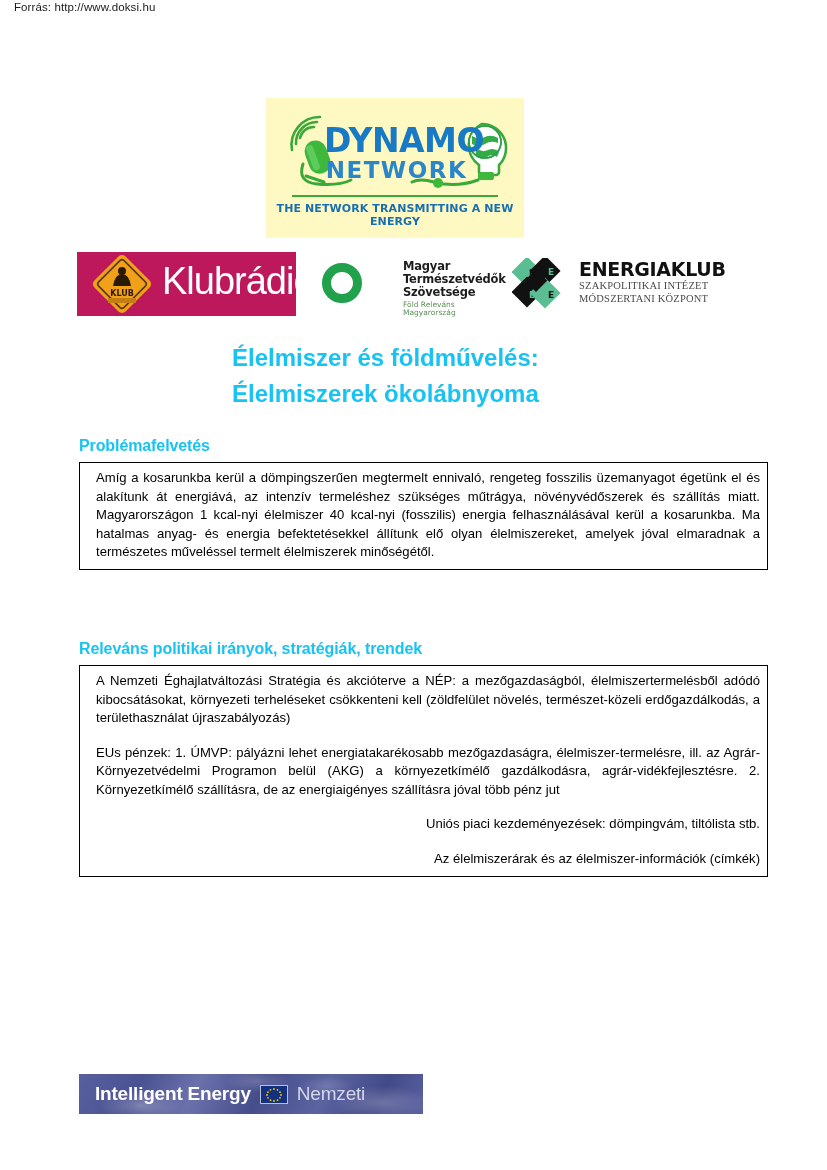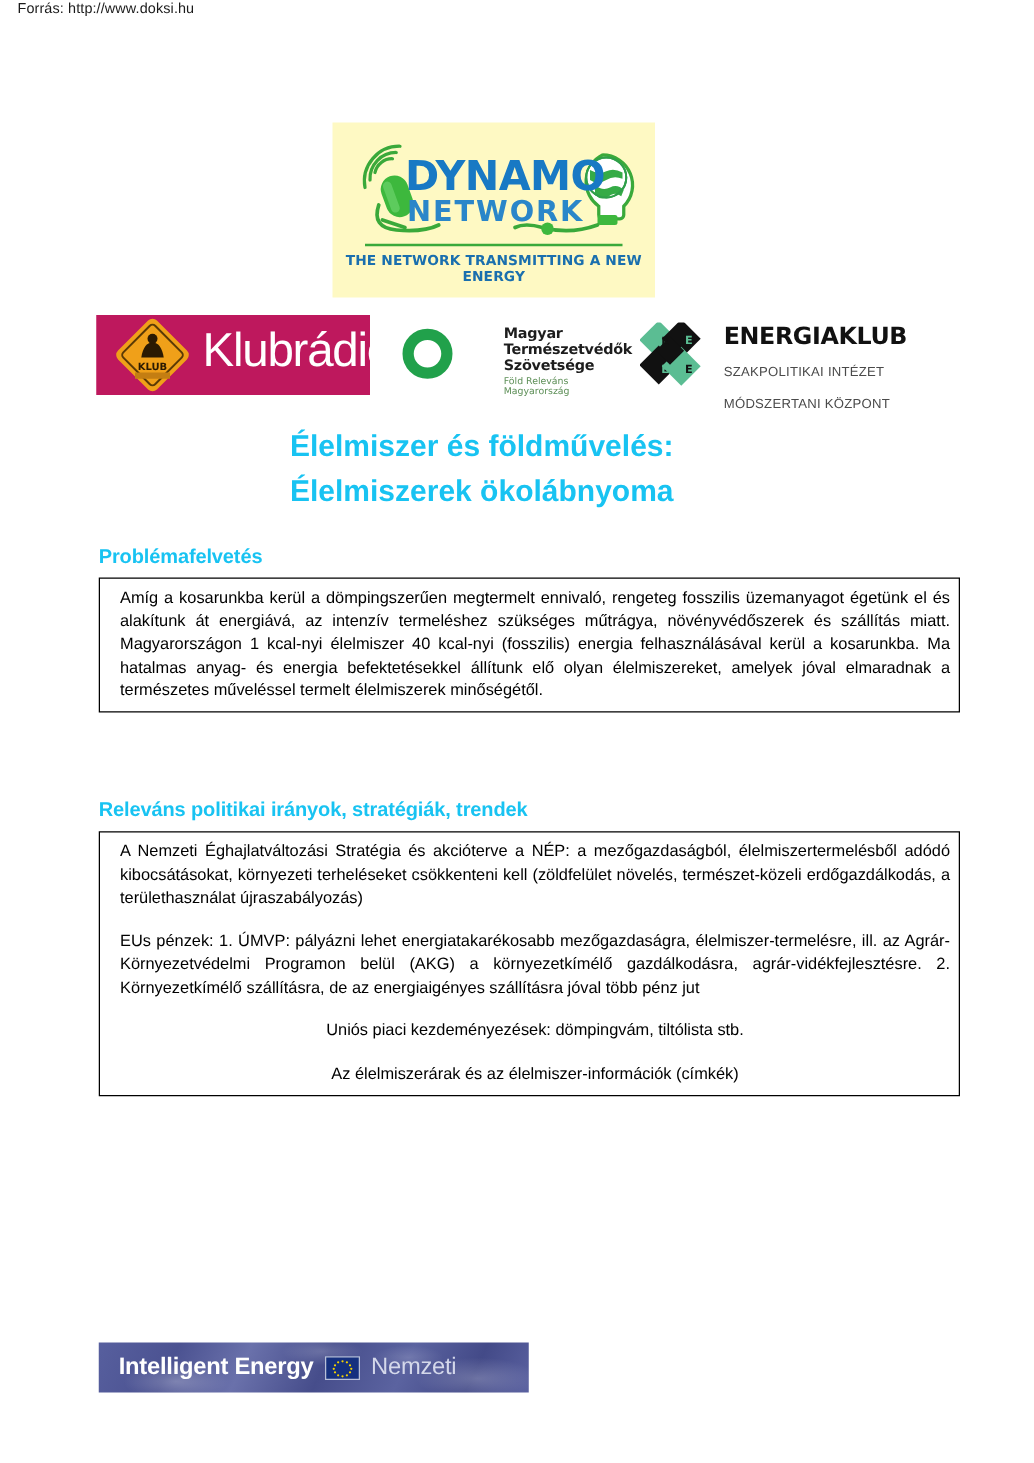--- a/index.html
+++ b/index.html
@@ -190,22 +190,21 @@
     font-weight: bold;
     color: #111;
     letter-spacing: -0.3px;
     font-family: "DejaVu Sans", sans-serif;
   }
   .ek-sub {
     display: block;
     font-size: 10.5px;
     color: #4a4a4a;
     letter-spacing: 0.2px;
-    font-family: Liberation Sans, sans-serif;
-    margin-top: 12px;
+    font-family: Liberation Serif, serif;
   }
 
   
   .doc-title {
     position: absolute;
     left: 232px;
     top: 340px;
     font-size: 24px;
     font-weight: bold;
     color: #18c3f2;
@@ -240,21 +239,21 @@
     color: #000;
   }
   #box-problem { top: 462px; padding-left: 16px; }
   #box-policy  { top: 665px; padding-left: 16px; }
   .text-box p {
     margin: 0;
     text-align: justify;
     text-justify: inter-word;
   }
   .text-box p.spaced { margin-top: 16px; }
-  .text-box p.nojust { text-align: center; }
+  .text-box p.nojust { text-align: right; }
 
   
   .iee-logo {
     position: absolute;
     left: 79px;
     top: 1074px;
     width: 344px;
     height: 40px;
     overflow: hidden;
     background: linear-gradient(115deg, #575f9e 0%, #4b5291 18%, #6a71ab 34%,

